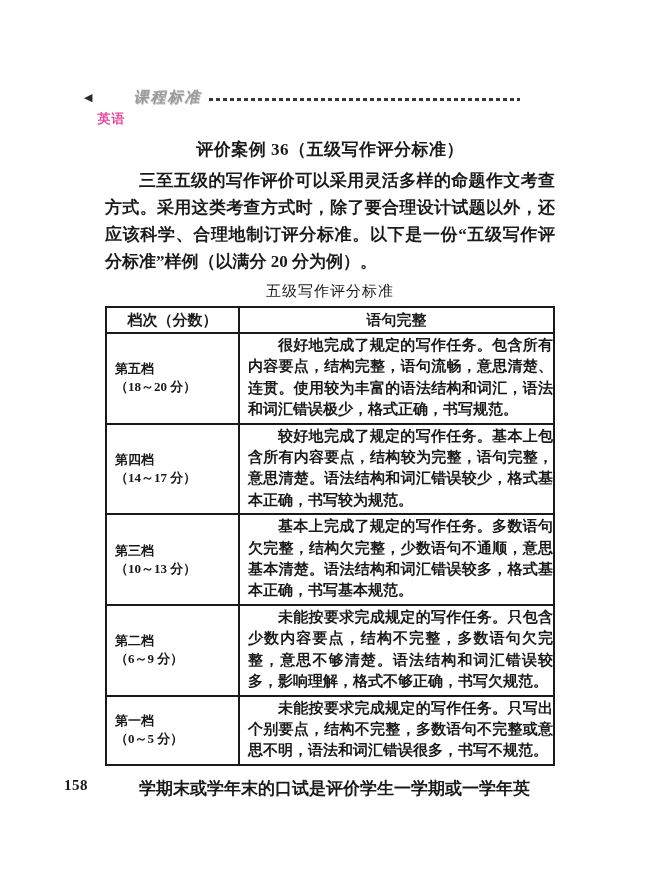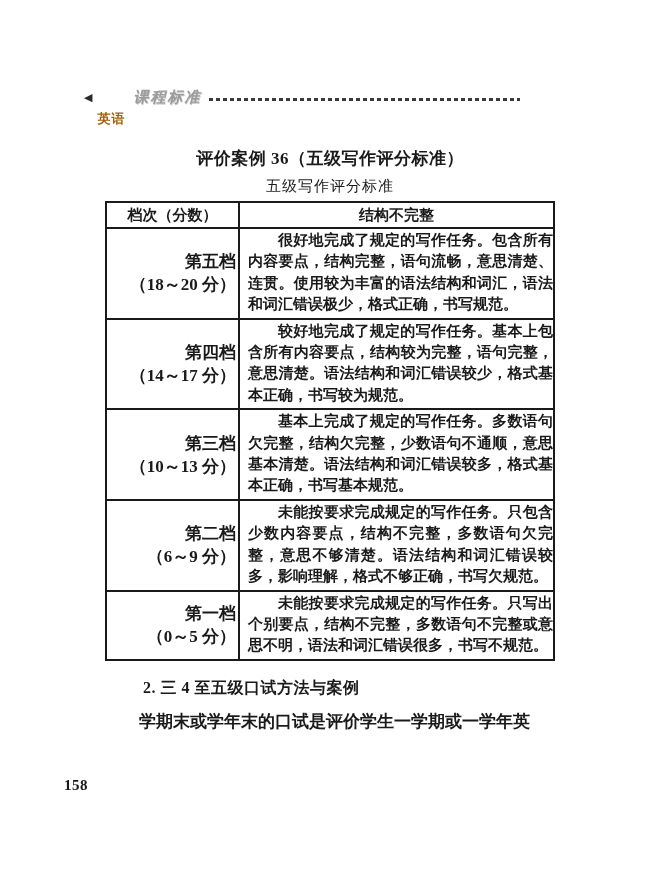--- a/index.html
+++ b/index.html
@@ -19,21 +19,21 @@
     display:flex;align-items:center;
   }
   .tri{
     font-size:11px;line-height:1;
     color:#2a2a2a;
     margin-right:5px;
   }
   .subject{
     font-size:13px;font-weight:700;
     letter-spacing:1px;
-    color:#a16207;
+    color:#ec4899;
     margin-right:8px;
     white-space:nowrap;
     margin-top:44px;
   }
   .series{
     font-size:15px;font-weight:700;
     font-style:italic;
     color:#9b9b9b;
     letter-spacing:2px;
     margin-right:8px;
@@ -49,21 +49,21 @@
   
   .content{
     position:absolute;
     left:105px;top:130px;
     width:450px;
   }
   .case-title{
     text-align:center;
     font-size:17px;font-weight:700;
     letter-spacing:0.5px;
-    margin:17px 0 6px 0;
+    margin:8px 0 6px 0;
   }
   .intro{
     font-size:17px;font-weight:600;
     line-height:27px;
     text-align:justify;
     text-indent:2em;
     margin:0;
   }
   .tbl-caption{
     text-align:center;
@@ -80,24 +80,24 @@
     border:2px solid #1a1a1a;
   }
   .score-table th{
     font-size:15px;font-weight:700;
     padding:2px 8px;
     height:20px;
     text-align:center;
   }
   col.c-grade{width:133px;}
   td.grade-cell{
-    text-align:right;
+    text-align:left;
     vertical-align:middle;
-    font-size:17px;font-weight:700;
-    padding:2px;
+    font-size:13px;font-weight:700;
+    padding:8px;
   }
   td.grade-cell .score-line{font-weight:700;}
   td.criteria-cell{
     font-size:15px;font-weight:600;
     line-height:21.4px;
     text-align:justify;
     text-indent:2em;
     padding:1px 0 2px 8px;
     vertical-align:middle;
   }
@@ -129,32 +129,33 @@
     <span class="tri">◀</span>
     <span class="subject">英语</span>
     <span class="series">课程标准</span>
     <span class="dotted-rule"></span>
   </div>
 
   <div class="content">
 
     <div class="case-title">评价案例 36（五级写作评分标准）</div>
 
+    <p class="intro">三至五级的写作评价可以采用灵活多样的命题作文考查方式。采用这类考查方式时，除了要合理设计试题以外，还应该科学、合理地制订评分标准。以下是一份“五级写作评分标准”样例（以满分 20 分为例）。</p>
 
     <div class="tbl-caption">五级写作评分标准</div>
 
     <table class="score-table">
       <colgroup>
           <col class="c-grade">
           <col>
         </colgroup>
       <thead>
         <tr>
           <th>档次（分数）</th>
-          <th>结构不完整</th>
+          <th>语句完整</th>
         </tr>
       </thead>
       <tbody>
         <tr>
           <td class="grade-cell">
             <div>第五档</div>
             <div class="score-line">（18～20 分）</div>
           </td>
           <td class="criteria-cell">很好地完成了规定的写作任务。包含所有内容要点，结构完整，语句流畅，意思清楚、连贯。使用较为丰富的语法结构和词汇，语法和词汇错误极少，格式正确，书写规范。</td>
         </tr>
@@ -182,21 +183,20 @@
         <tr>
           <td class="grade-cell">
             <div>第一档</div>
             <div class="score-line">（0～5 分）</div>
           </td>
           <td class="criteria-cell">未能按要求完成规定的写作任务。只写出个别要点，结构不完整，多数语句不完整或意思不明，语法和词汇错误很多，书写不规范。</td>
         </tr>
       </tbody>
     </table>
 
-    <div class="section-heading">2. 三 4 至五级口试方法与案例</div>
 
     <p class="next-para">学期末或学年末的口试是评价学生一学期或一学年英</p>
 
   </div>
 
   <div class="folio">158</div>
 
 </div>
 
 </body></html>

